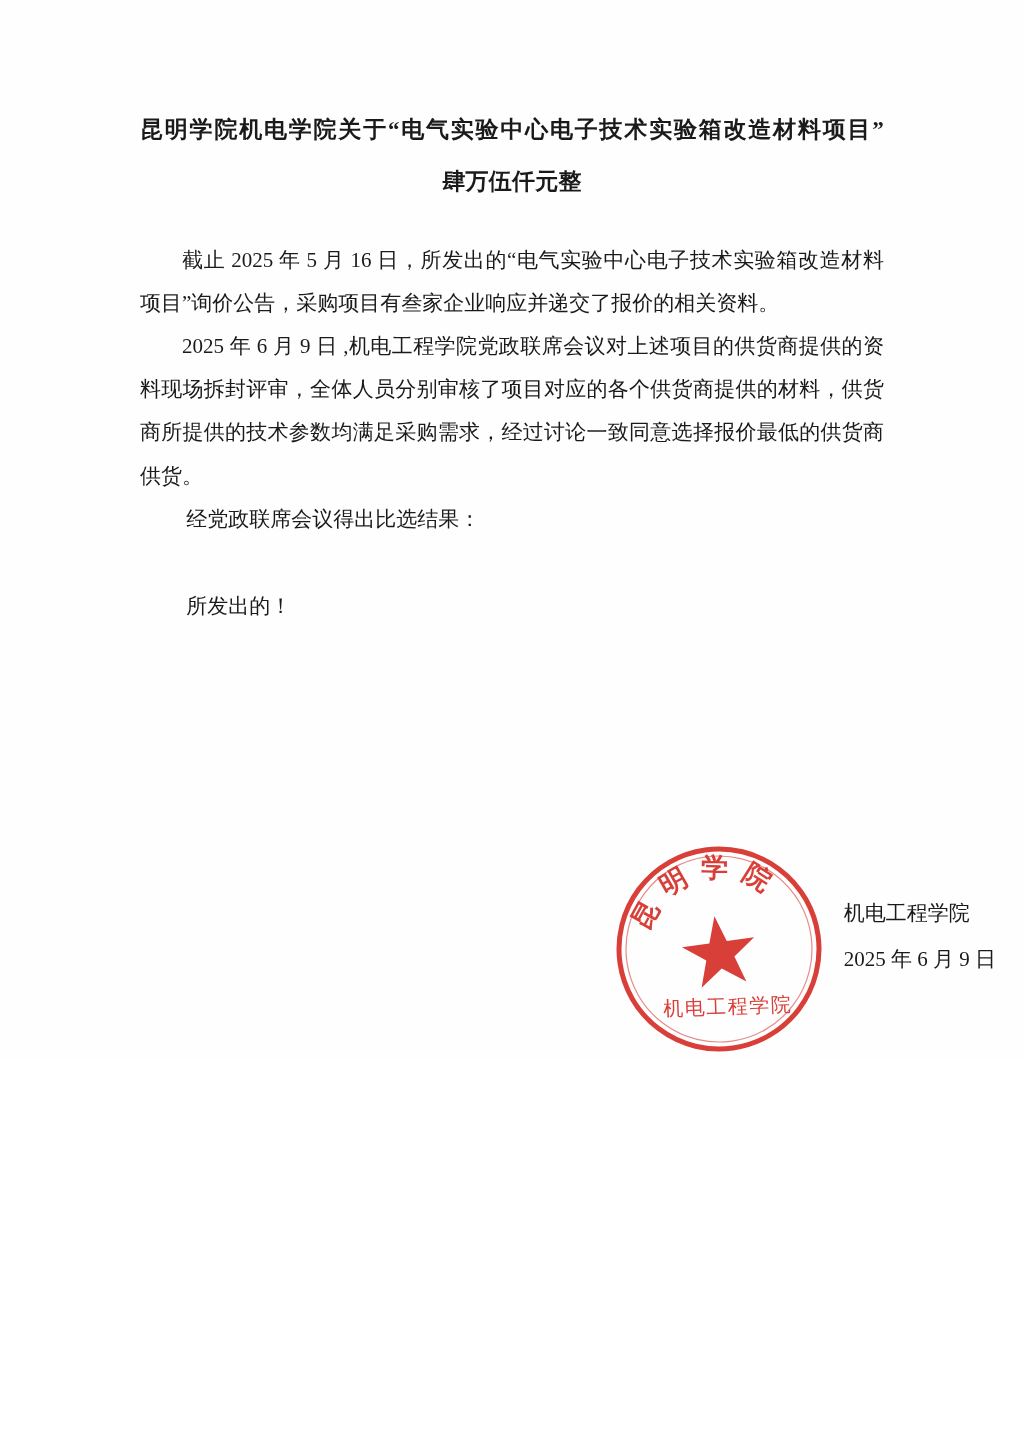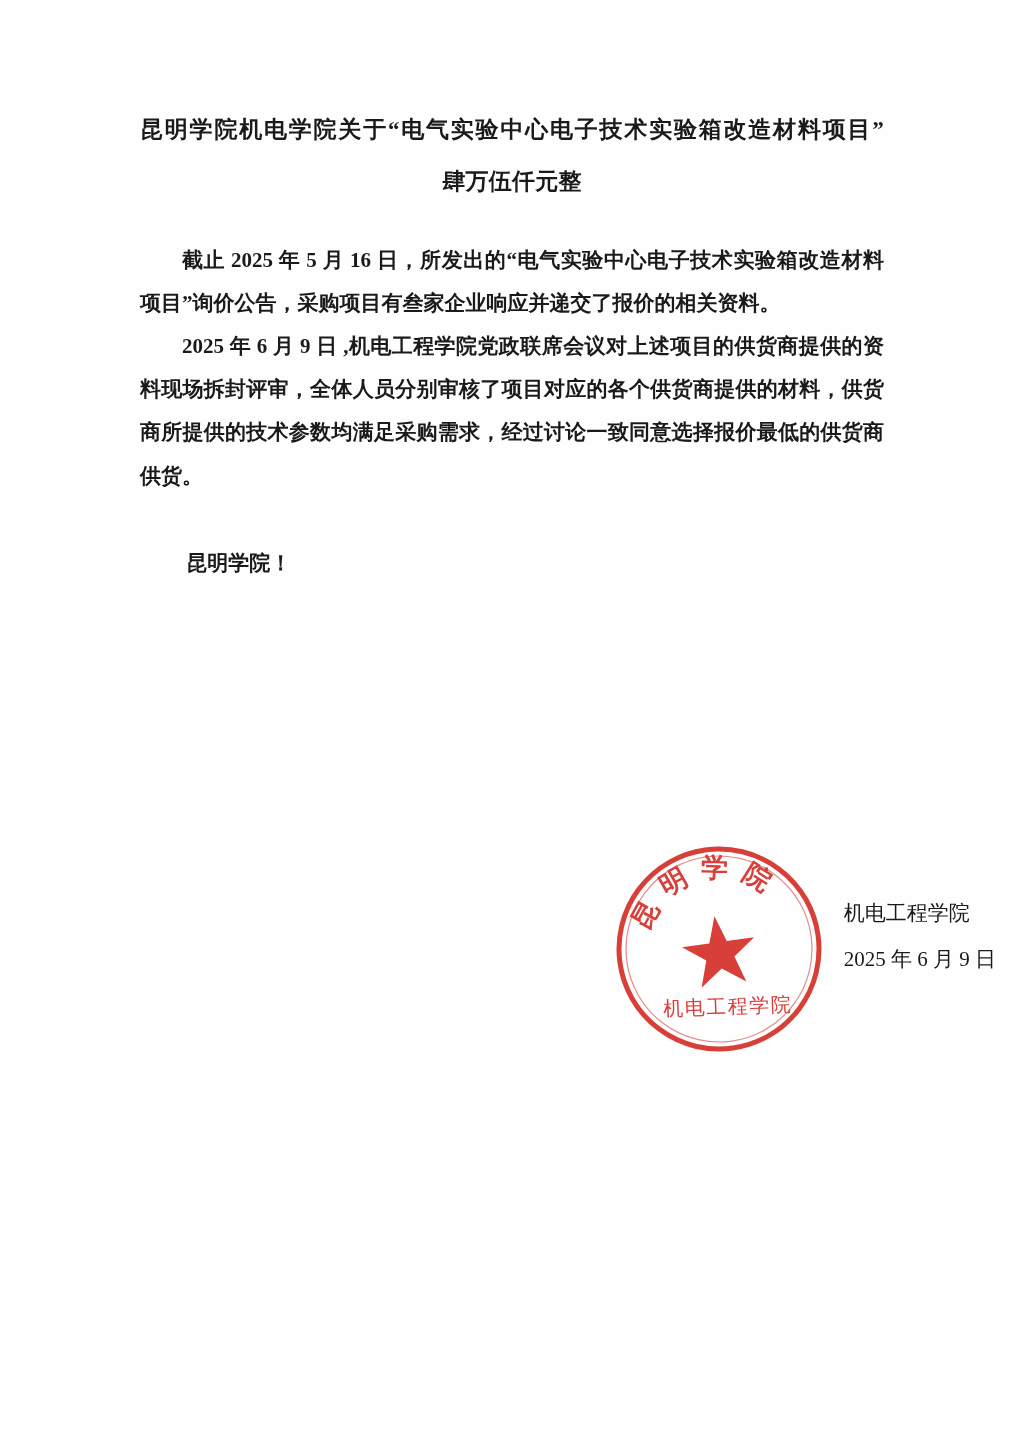--- a/index.html
+++ b/index.html
@@ -41,21 +41,20 @@
     text-align-last: justify;
     white-space: nowrap;
   }
   .doc-title .line2 {
     display: block;
     text-align: center;
     margin-top: 16px;
   }
   .body-block {
     margin-top: 40px;
-    font-weight: bold;
   }
   p.para {
     font-size: 21px;
     line-height: 2.05;
     margin: 0 0 0 0;
     text-align: justify;
     text-justify: inter-ideograph;
   }
   p.indent {
     text-indent: 2em;
@@ -115,21 +114,22 @@
   <div class="content">
 
     <div class="doc-title">
       <span class="line1">昆明学院机电学院关于“电气实验中心电子技术实验箱改造材料项目”</span>
       <span class="line2">肆万伍仟元整</span>
     </div>
 
     <div class="body-block">
       <p class="para indent">截止 2025 年 5 月 16 日，所发出的“电气实验中心电子技术实验箱改造材料项目”询价公告，采购项目有叁家企业响应并递交了报价的相关资料。</p>
       <p class="para2">2025 年 6 月 9 日 ,机电工程学院党政联席会议对上述项目的供货商提供的资料现场拆封评审，全体人员分别审核了项目对应的各个供货商提供的材料，供货商所提供的技术参数均满足采购需求，经过讨论一致同意选择报价最低的供货商供货。</p>
-      <p class="notice-line">昆明学院！</p>
+      <p class="sub-line">经党政联席会议得出比选结果：</p>
+      <p class="notice-line">所发出的！</p>
     </div>
 
   </div>
 
   <div class="signature">
     <div>机电工程学院</div>
     <div>2025 年 6 月 9 日</div>
   </div>
 
   <div class="seal">

